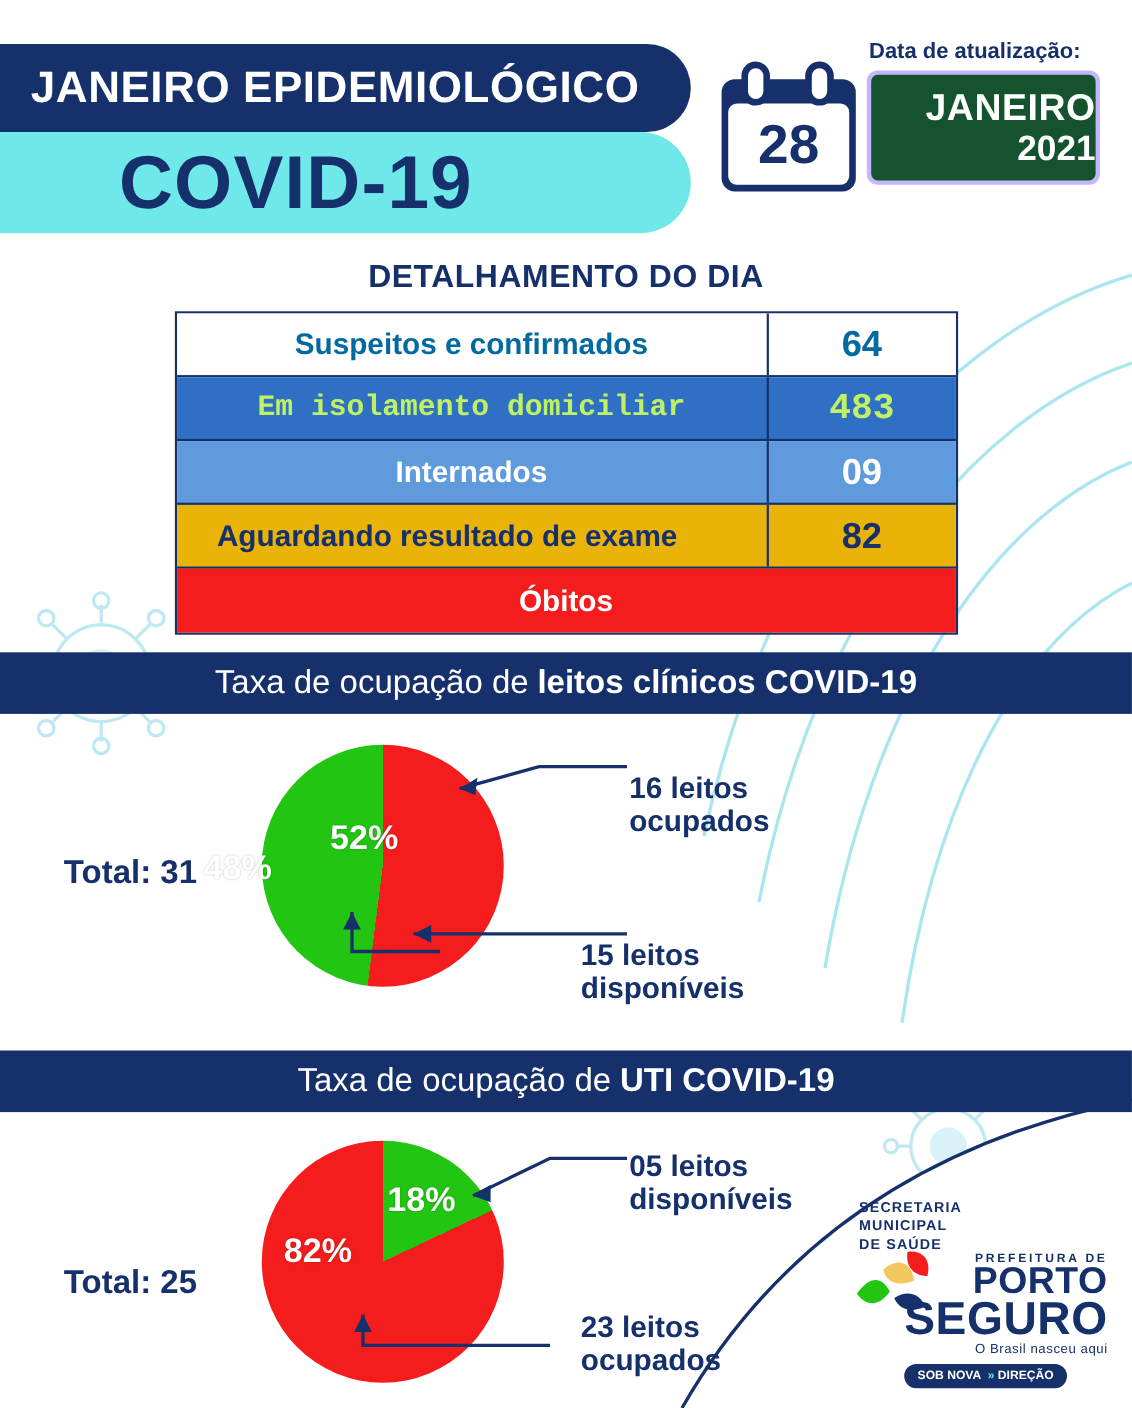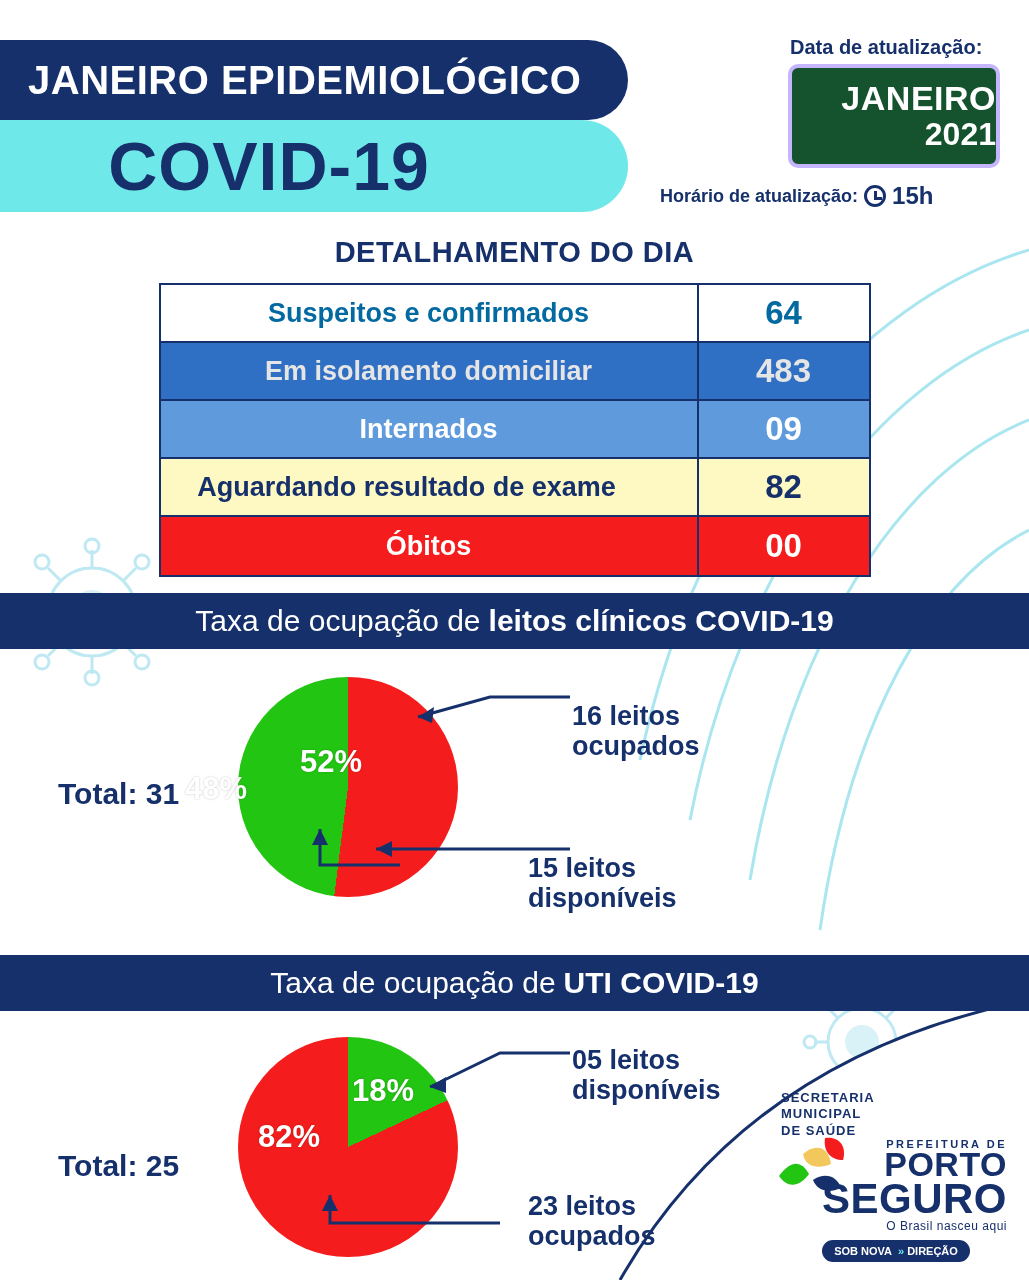--- a/index.html
+++ b/index.html
@@ -130,23 +130,23 @@
   .tlabel {
     flex: 1; display: flex; align-items: center; justify-content: center;
     font-size: 27px; font-weight: bold; padding: 0 10px; text-align: center;
   }
   .tval {
     width: 172px; display: flex; align-items: center; justify-content: center;
     font-size: 33px; font-weight: bold;
     border-left: 2px solid #16306b;
   }
   .r0 { background: #ffffff; } .r0 .tlabel, .r0 .tval { color: #0369a1; }
-  .r1 { background: #2f6fc4; } .r1 .tlabel, .r1 .tval { color: #e5e5e5; }
+  .r1 { background: #2f6fc4; } .r1 .tlabel, .r1 .tval { color: #bef264; font-family: Liberation Mono, monospace; }
   .r2 { background: #5f9bdc; } .r2 .tlabel, .r2 .tval { color: #ffffff; }
-  .r3 { background: #fef9c3; gap: 44px; } .r3 .tlabel, .r3 .tval { color: #16306b; }
+  .r3 { background: #eab308; gap: 44px; } .r3 .tlabel, .r3 .tval { color: #16306b; }
   .r4 { background: #f41c1c; } .r4 .tlabel, .r4 .tval { color: #ffffff; }
 
   
   .banner {
     position: relative; z-index: 2;
     background: #16306b; height: 56px;
     display: flex; align-items: center; justify-content: center;
     color: #ffffff; font-size: 30px;
     margin-top: 16px;
   }
@@ -227,31 +227,34 @@
     <div class="hdr-band">
       <span>JANEIRO EPIDEMIOLÓGICO</span>
     </div>
     <div class="hdr-band2">
       <span>COVID-19</span>
     </div>
 
     <div class="cal-wrap">
       <div class="cal-label">Data de atualização:</div>
 
+      <div class="cal-icon">
+        <div class="body"></div>
+        <div class="sheet">
+            <span>28</span>
+          </div>
+        <div class="ring l"></div>
+        <div class="ring r"></div>
+      </div>
 
       <div class="month-box">
         <div class="m">JANEIRO</div>
         <div class="y">2021</div>
       </div>
 
-      <div class="hour-row">
-        <span class="lbl">Horário de atualização:</span>
-        <span class="clock"></span>
-        <span class="val">15h</span>
-      </div>
     </div>
   </div>
 
   <div class="detail-title">DETALHAMENTO DO DIA</div>
 
   <div class="table">
     <div class="trow r0">
       <div class="tlabel">Suspeitos e confirmados</div>
       <div class="tval">64</div>
     </div>
@@ -262,21 +265,20 @@
     <div class="trow r2">
       <div class="tlabel">Internados</div>
       <div class="tval">09</div>
     </div>
     <div class="trow r3">
       <div class="tlabel">Aguardando resultado de exame</div>
       <div class="tval">82</div>
     </div>
     <div class="trow r4">
       <div class="tlabel">Óbitos</div>
-      <div class="tval">00</div>
     </div>
   </div>
 
   <div class="banner">
     <span class="light">Taxa de ocupação de</span>
     <b>leitos clínicos COVID-19</b>
   </div>
 
   <div class="chart-sec">
     <div class="total-lbl" style="left:58px; top:128px;">Total: 31</div>

